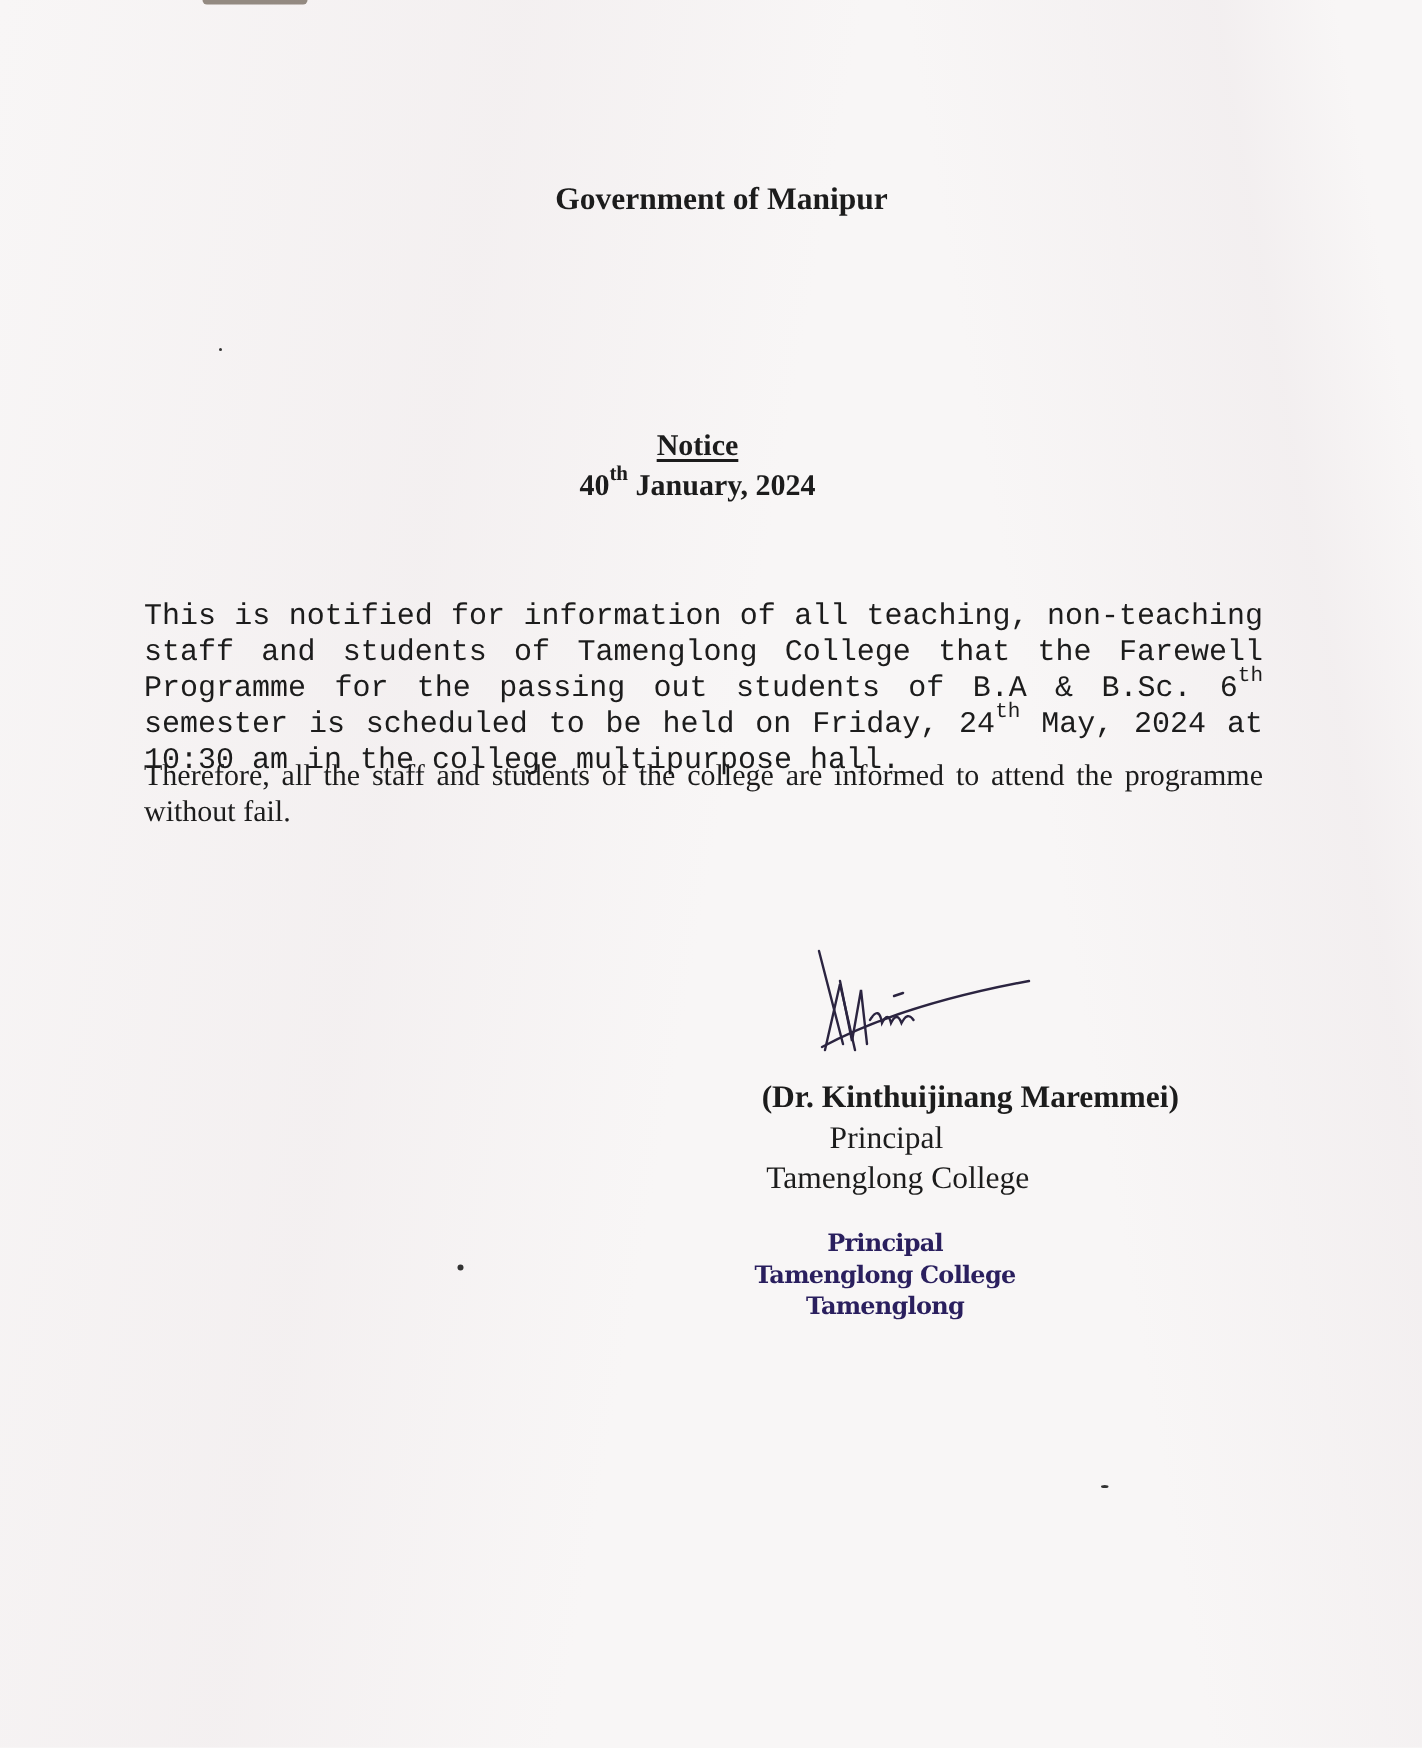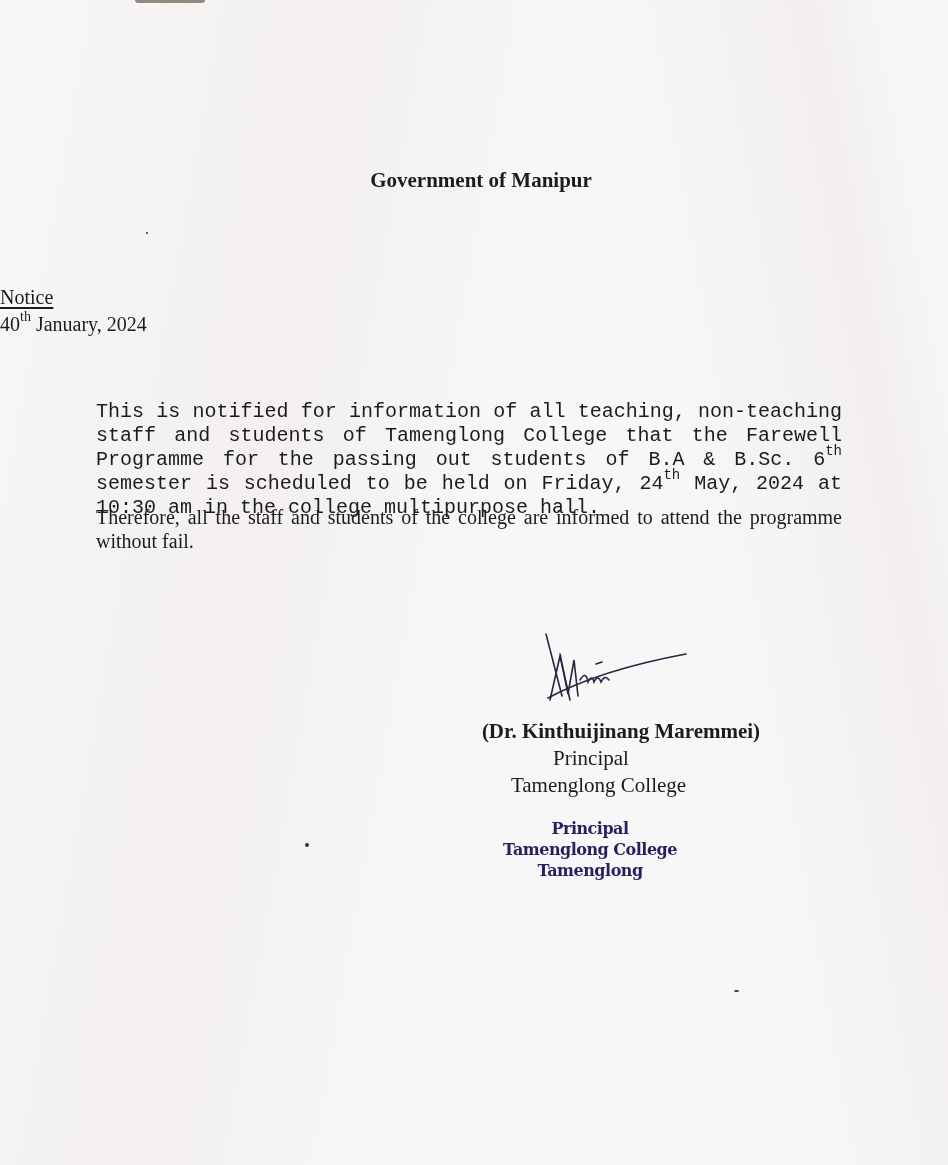--- a/index.html
+++ b/index.html
@@ -16,44 +16,44 @@
       linear-gradient(100deg, rgba(235,228,230,0.0) 0%, rgba(235,228,230,0.35) 30%, rgba(250,250,250,0) 50%),
       linear-gradient(80deg, rgba(255,255,255,0) 70%, rgba(236,230,232,0.45) 88%, rgba(255,255,255,0) 95%),
       #f8f6f6;
   }
   .top-fold {
     position: absolute; left: 135px; top: 0; width: 70px; height: 3px;
     background: #6a5d50; border-radius: 0 0 40px 40px; opacity: .7;
   }
   .header {
     position: absolute; top: 118px; left: 0; width: 948px;
-    text-align: center; font-weight: bold; font-size: 21px; line-height: 28px; margin-top: 48px;
+    text-align: center; font-weight: bold; font-size: 21px; line-height: 28px;
   }
   .header .l1 { padding-left: 14px; }
   .notice {
-    position: absolute; top: 284px; left: 0; width: 930px; text-align: left;
-    font-weight: normal; font-size: 20px; line-height: 27px;
+    position: absolute; top: 284px; left: 0; width: 930px; text-align: center;
+    font-weight: bold; font-size: 20px; line-height: 27px;
   }
   .notice .title { text-decoration: underline; text-underline-offset: 3px; }
   sup { font-size: 14px; line-height: 0; position: relative; top: -2px; }
   .para {
     position: absolute; left: 96px; width: 746px;
     font-size: 20px; line-height: 24px; text-align: justify;
     text-align-last: left;
   }
   .p1 { top: 400px; font-family: Liberation Mono, monospace; }
   .p2 { top: 505px; }
   .signature {
     position: absolute; left: 540px; top: 630px; width: 160px; height: 80px;
   }
   .sign-block {
     position: absolute; left: 456px; top: 718px; width: 330px;
     font-size: 21px; line-height: 27px; text-align: center;
   }
-  .sign-block .name { font-weight: bold; text-align: center; }
+  .sign-block .name { font-weight: bold; text-align: right; }
   .sign-block .desig { padding-left: 0; margin-left: -60px; }
   .sign-block .coll { margin-left: -45px; }
   .stamp {
     position: absolute; left: 500px; top: 818px; width: 180px;
     text-align: center; color: #2a1f5e; font-weight: bold;
     font-size: 16px; line-height: 21px;
     font-family: "DejaVu Serif", serif;
     letter-spacing: -0.5px;
   }
   .speck { position: absolute; background: #333; border-radius: 50%; }

